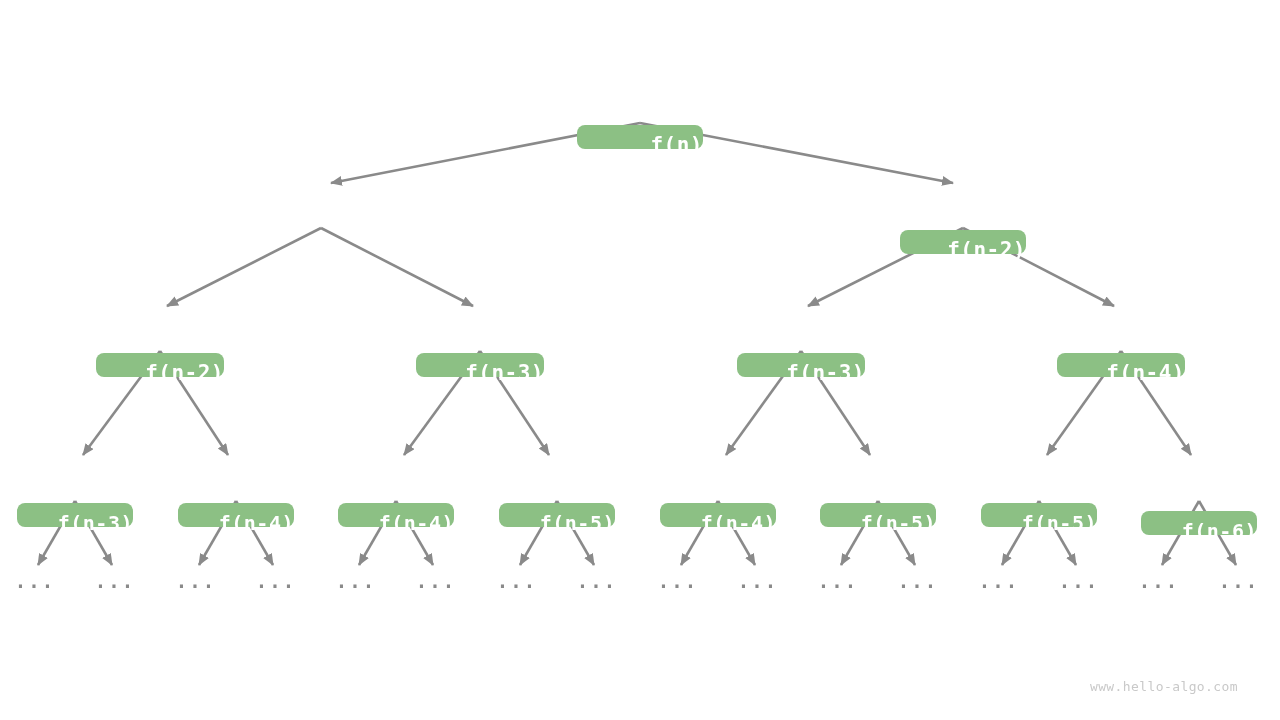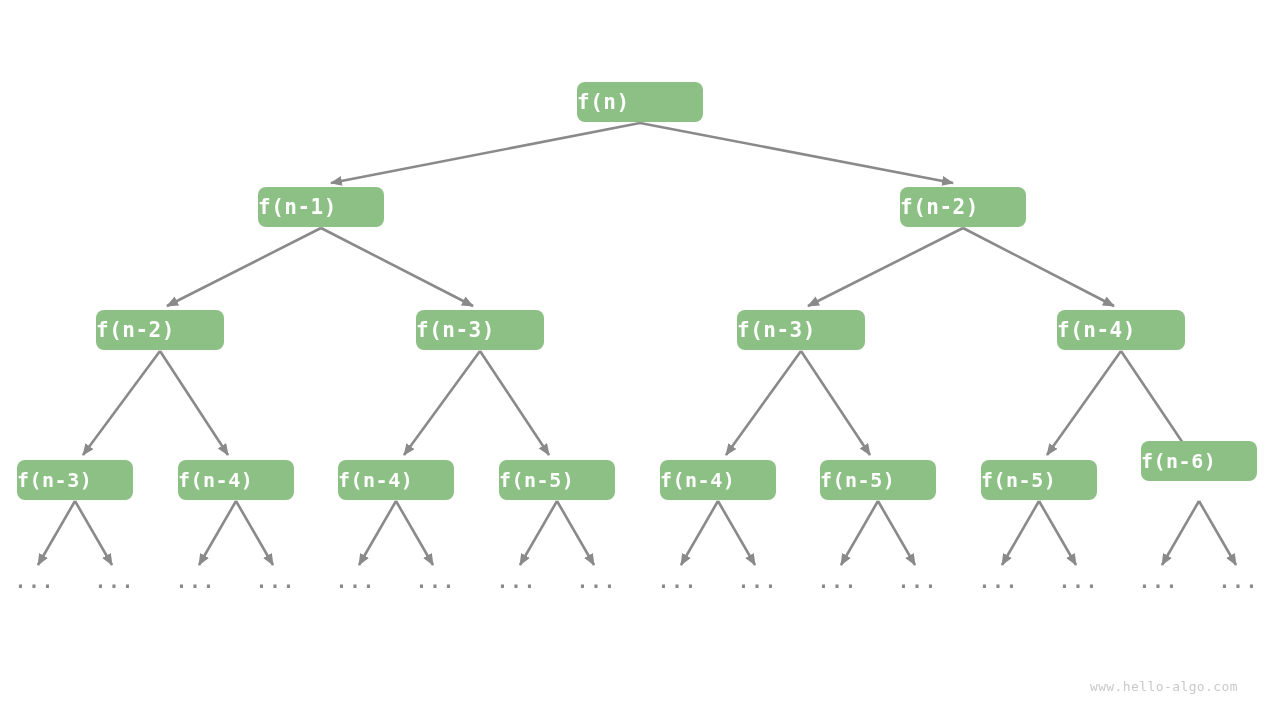--- a/index.html
+++ b/index.html
@@ -10,24 +10,25 @@
     --watermark:#C9C9C9;
     --background:#FFFFFF;
   }
   html,body{margin:0;padding:0;}
   body{background:var(--background);font-family:"DejaVu Sans Mono","Liberation Mono",monospace;}
   #canvas{
     position:relative;width:1280px;height:720px;overflow:hidden;background:var(--background);
   }
   #edges{position:absolute;left:0;top:0;width:1280px;height:720px;}
   .node{
-    position:absolute;height:40px;line-height:40px;text-align:left;
+    position:absolute;height:24px;line-height:40px;text-align:right;
     background:var(--node-fill);color:var(--node-text);
     border-radius:8px;font-weight:bold;font-size:21px;letter-spacing:0.5px;
     font-family:"DejaVu Sans Mono","Liberation Mono",monospace;
+    margin-top:43px;
   }
   .w126{width:126px;}
   .w128{width:128px;}
   .w116{width:116px;font-size:20px;}
   .leaf-dots{
     position:absolute;transform:translate(-50%,-50%);
     color:var(--ellipsis);font-weight:bold;font-size:19px;letter-spacing:2px;
     font-family:"DejaVu Sans Mono","Liberation Mono",monospace;
   }
   .watermark{
@@ -80,36 +81,35 @@
       <line x1="878" y1="501" x2="915" y2="565" marker-end="url(#ah)"></line>
       <line x1="1039" y1="501" x2="1002" y2="565" marker-end="url(#ah)"></line>
       <line x1="1039" y1="501" x2="1076" y2="565" marker-end="url(#ah)"></line>
       <line x1="1199" y1="501" x2="1162" y2="565" marker-end="url(#ah)"></line>
       <line x1="1199" y1="501" x2="1236" y2="565" marker-end="url(#ah)"></line>
     </g>
   </svg>
 
   <div class="node w126" style="left:577px;top:82px">f(n)</div>
 
-  <div class="node w126" style="left:258px;top:187px">f(n-1)</div>
   <div class="node w126" style="left:900px;top:187px">f(n-2)</div>
 
   <div class="node w128" style="left:96px;top:310px">f(n-2)</div>
   <div class="node w128" style="left:416px;top:310px">f(n-3)</div>
   <div class="node w128" style="left:737px;top:310px">f(n-3)</div>
   <div class="node w128" style="left:1057px;top:310px">f(n-4)</div>
 
   <div class="node w116" style="left:17px;top:460px">f(n-3)</div>
   <div class="node w116" style="left:178px;top:460px">f(n-4)</div>
   <div class="node w116" style="left:338px;top:460px">f(n-4)</div>
   <div class="node w116" style="left:499px;top:460px">f(n-5)</div>
   <div class="node w116" style="left:660px;top:460px">f(n-4)</div>
   <div class="node w116" style="left:820px;top:460px">f(n-5)</div>
   <div class="node w116" style="left:981px;top:460px">f(n-5)</div>
-  <div class="node w116" style="left:1141px;top:441px">f(n-6)</div>
+  <div class="node w116" style="left:1141px;top:468px">f(n-6)</div>
 
   <span class="leaf-dots" style="left:35px;top:581px">...</span>
   <span class="leaf-dots" style="left:115px;top:581px">...</span>
   <span class="leaf-dots" style="left:196px;top:581px">...</span>
   <span class="leaf-dots" style="left:276px;top:581px">...</span>
   <span class="leaf-dots" style="left:356px;top:581px">...</span>
   <span class="leaf-dots" style="left:436px;top:581px">...</span>
   <span class="leaf-dots" style="left:517px;top:581px">...</span>
   <span class="leaf-dots" style="left:597px;top:581px">...</span>
   <span class="leaf-dots" style="left:678px;top:581px">...</span>

